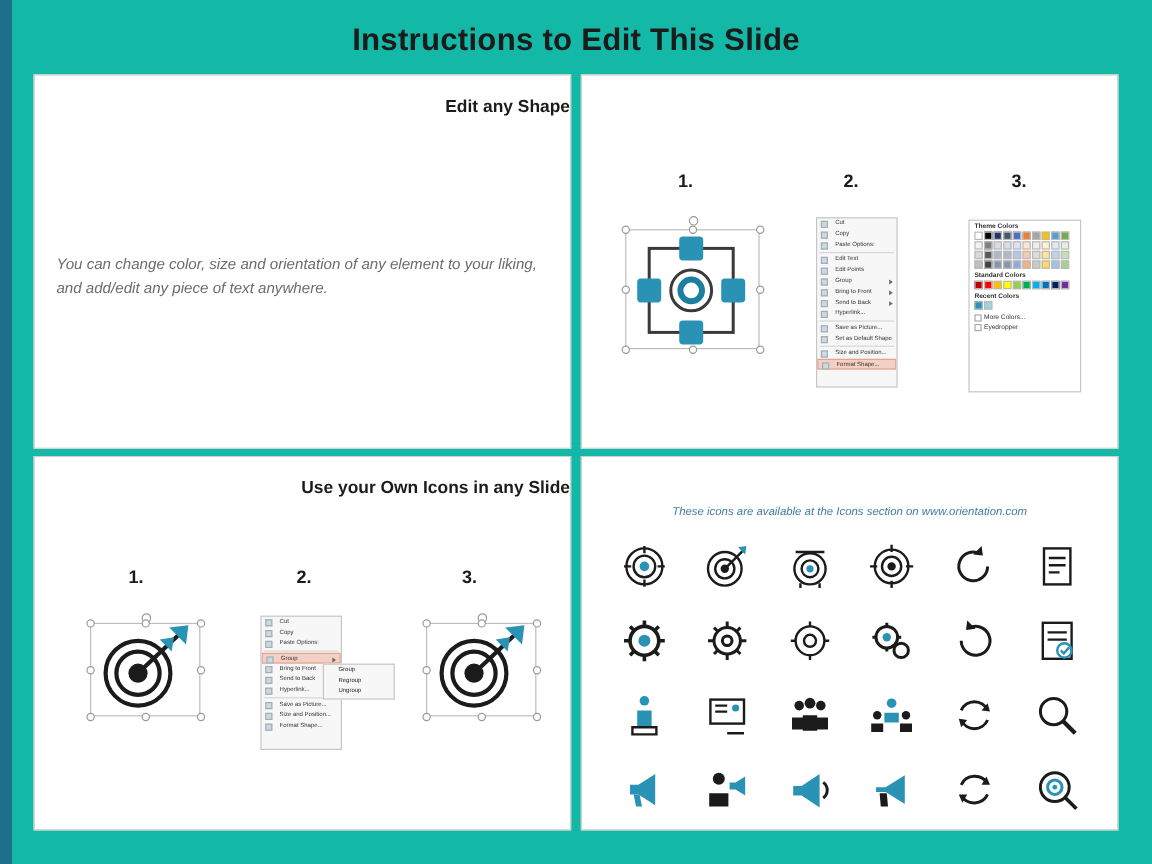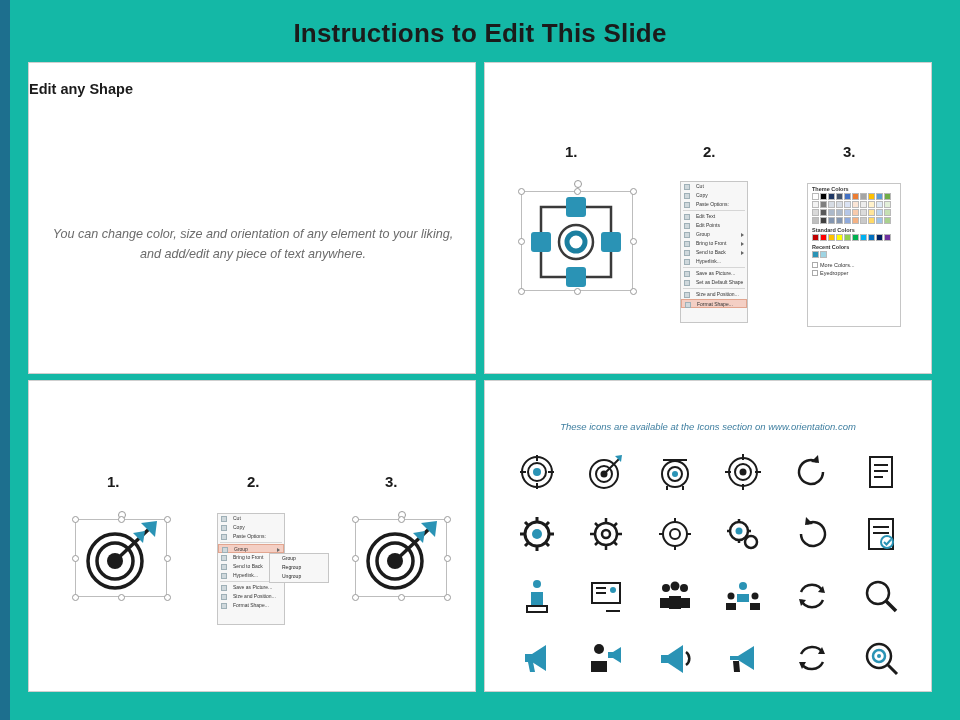--- a/index.html
+++ b/index.html
@@ -42,21 +42,21 @@
   .panel {
     position: absolute;
     border: 1px solid #cfcfcf;
     background: #fff;
     box-sizing: border-box;
   }
   .panel-title {
     position: absolute;
     left: 0;
     width: 100%;
-    text-align: left;
+    text-align: right;
     font-size: 14.5px;
     font-weight: bold;
     color: #1b1b1b;
   }
   .panel-sub {
     position: absolute;
     left: 0;
     width: 100%;
     text-align: center;
     font-size: 9.5px;
@@ -71,21 +71,21 @@
     position: absolute;
     left: 18px;
     width: 412px;
     font-size: 12.6px;
     font-style: italic;
     color: #6b6b6b;
     line-height: 1.55;
     text-align: left;
   }
   #para1 { top: 92px; }
-  #para2 { top: 162px; text-align: center; }
+  #para2 { top: 148px; }
 
   
   #panel2 { left: 484px; top: 62px; width: 448px; height: 312px; }
   #panel2 .panel-title { top: 18px; }
   .num-label {
     position: absolute;
     font-size: 15px;
     font-weight: bold;
     color: #1b1b1b;
   }
@@ -357,20 +357,21 @@
       <div class="swatch-row">
         <span class="sw" style="background:#2a93b5"></span>
           <span class="sw" style="background:#9fd4e3"></span>
       </div>
       <div class="cp-item" style="margin-top:3px;"><span class="dot"></span>More Colors...</div>
       <div class="cp-item"><span class="dot"></span>Eyedropper</div>
     </div>
   </div>
 
   <div class="panel" id="panel3">
+    <div class="panel-title">Use your Own Icons in any Slide</div>
 
     <div class="num-label" style="left:78px; top:92px;">1.</div>
     <div class="num-label" style="left:218px; top:92px;">2.</div>
     <div class="num-label" style="left:356px; top:92px;">3.</div>
 
     <div class="mini" style="left:42px; top:130px; width:100px; height:90px;">
       <div class="sel-box" style="left:4px; top:8px; width:92px; height:78px;"></div>
       <div class="rot-handle" style="left:47px; top:0px;"></div>
       <div class="handle" style="left:1px; top:5px;"></div>
       <div class="handle" style="left:47px; top:5px;"></div>

